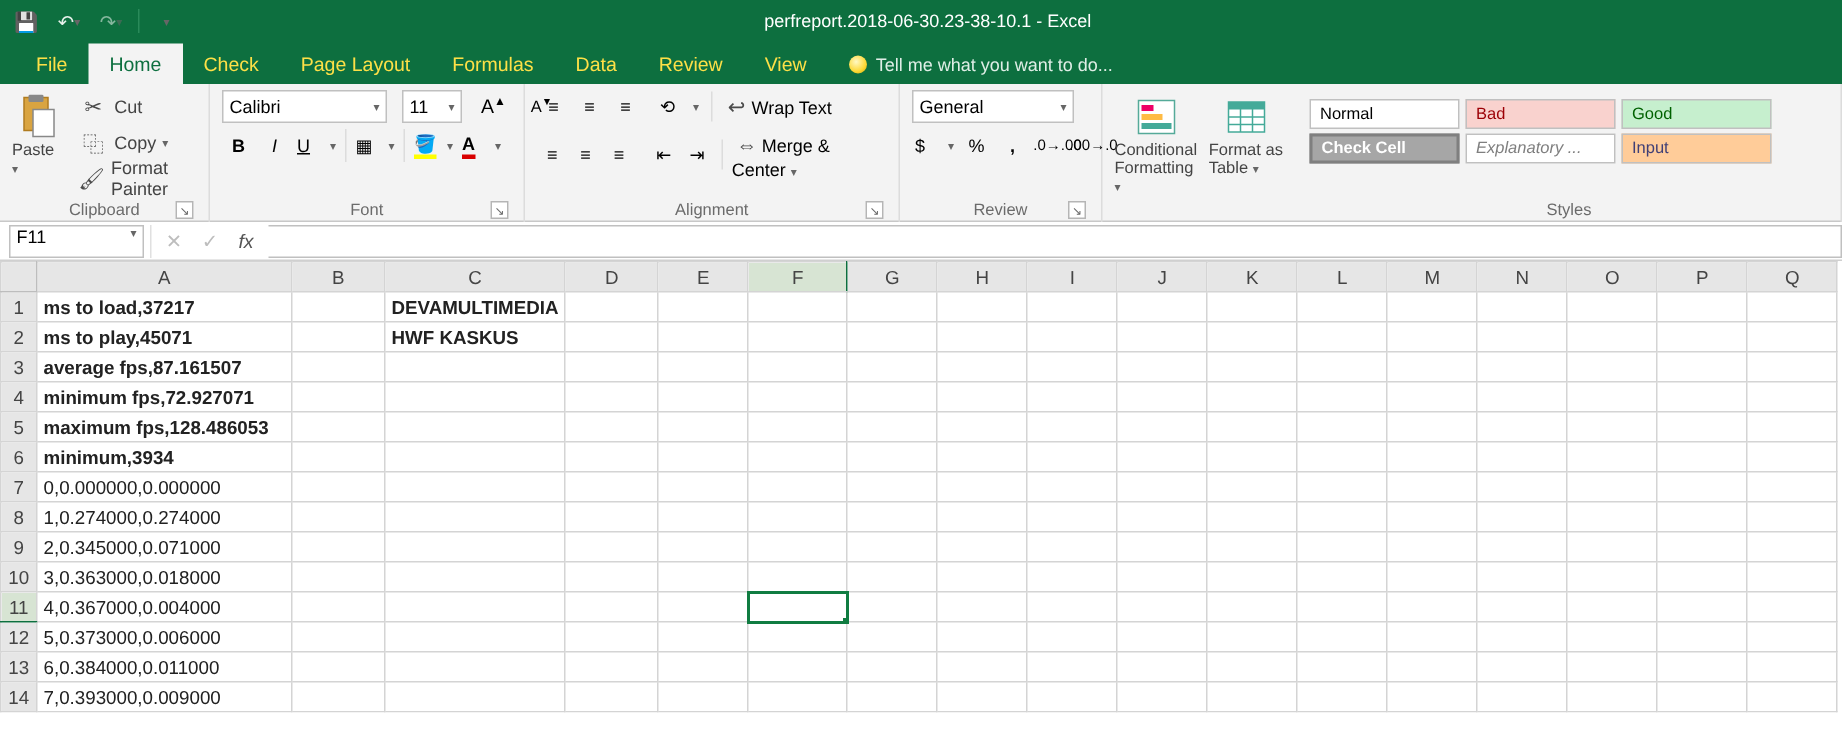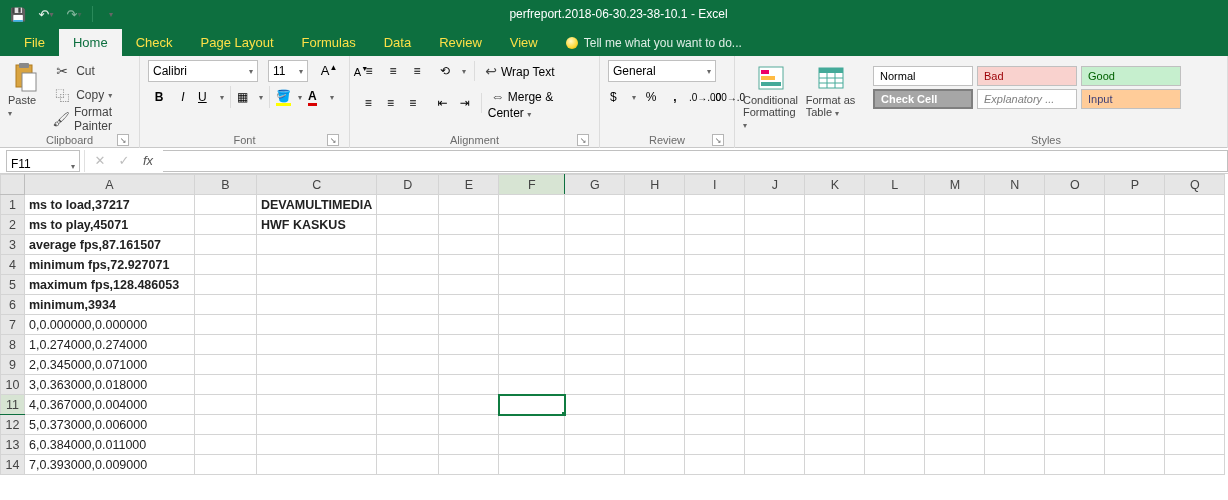--- a/index.html
+++ b/index.html
@@ -44,21 +44,21 @@
 .stylebox { width: 100px; height: 20px; border: 1px solid #c0c0c0; display: flex; align-items: center; padding: 0 6px; font-size: 11px; cursor: pointer; }
 .sb-normal { background: #fff; }
 .sb-bad { background: #f9d2ce; color: #9c0006; }
 .sb-good { background: #c6efce; color: #006100; }
 .sb-check { background: #a6a6a6; color: #fff; font-weight: bold; border: 2px solid #7f7f7f; }
 .sb-expl { background: #fff; font-style: italic; color: #7f7f7f; }
 .sb-input { background: #ffcc99; color: #3f3f76; }
 
 
 .fbbar { height: 26px; border-bottom: 1px solid #d0d0d0; display: flex; align-items: center; background: #fff; }
-.namebox { width: 74px; height: 22px; border: 1px solid #c0c0c0; margin: 0 4px 0 6px; display: flex; align-items: flex-end; justify-content: space-between; padding: 0 4px; font-size: 12px; background:#fff; }
+.namebox { width: 90px; height: 22px; border: 1px solid #c0c0c0; margin: 0 4px 0 6px; display: flex; align-items: flex-start; justify-content: space-between; padding: 0 4px; font-size: 12px; background:#fff; }
 .fb-btns { display: flex; gap: 2px; padding: 0 4px; border-left: 1px solid #e0e0e0; height: 22px; align-items: center; }
 .fb-btn { width: 22px; height: 22px; display:flex; align-items:center; justify-content:center; color:#bdbdbd; cursor:pointer; font-size:13px;}
 .fb-input { flex:1; height:22px; border:1px solid #c0c0c0; border-left:none; padding:0 6px; font-size:12px; }
 
 
 .grid-wrap { overflow: hidden; }
 table.sheet { border-collapse: collapse; table-layout: fixed; }
 table.sheet th, table.sheet td { border: 1px solid #d4d4d4; font-size: 12.5px; color: #222; height: 20px; padding: 0 4px; overflow: hidden; white-space: nowrap; }
 table.sheet th { background: #e6e6e6; font-weight: normal; text-align: center; color:#444; }
 table.sheet th.corner { background: #e6e6e6; border-right: 1px solid #bdbdbd; border-bottom: 1px solid #bdbdbd; }

